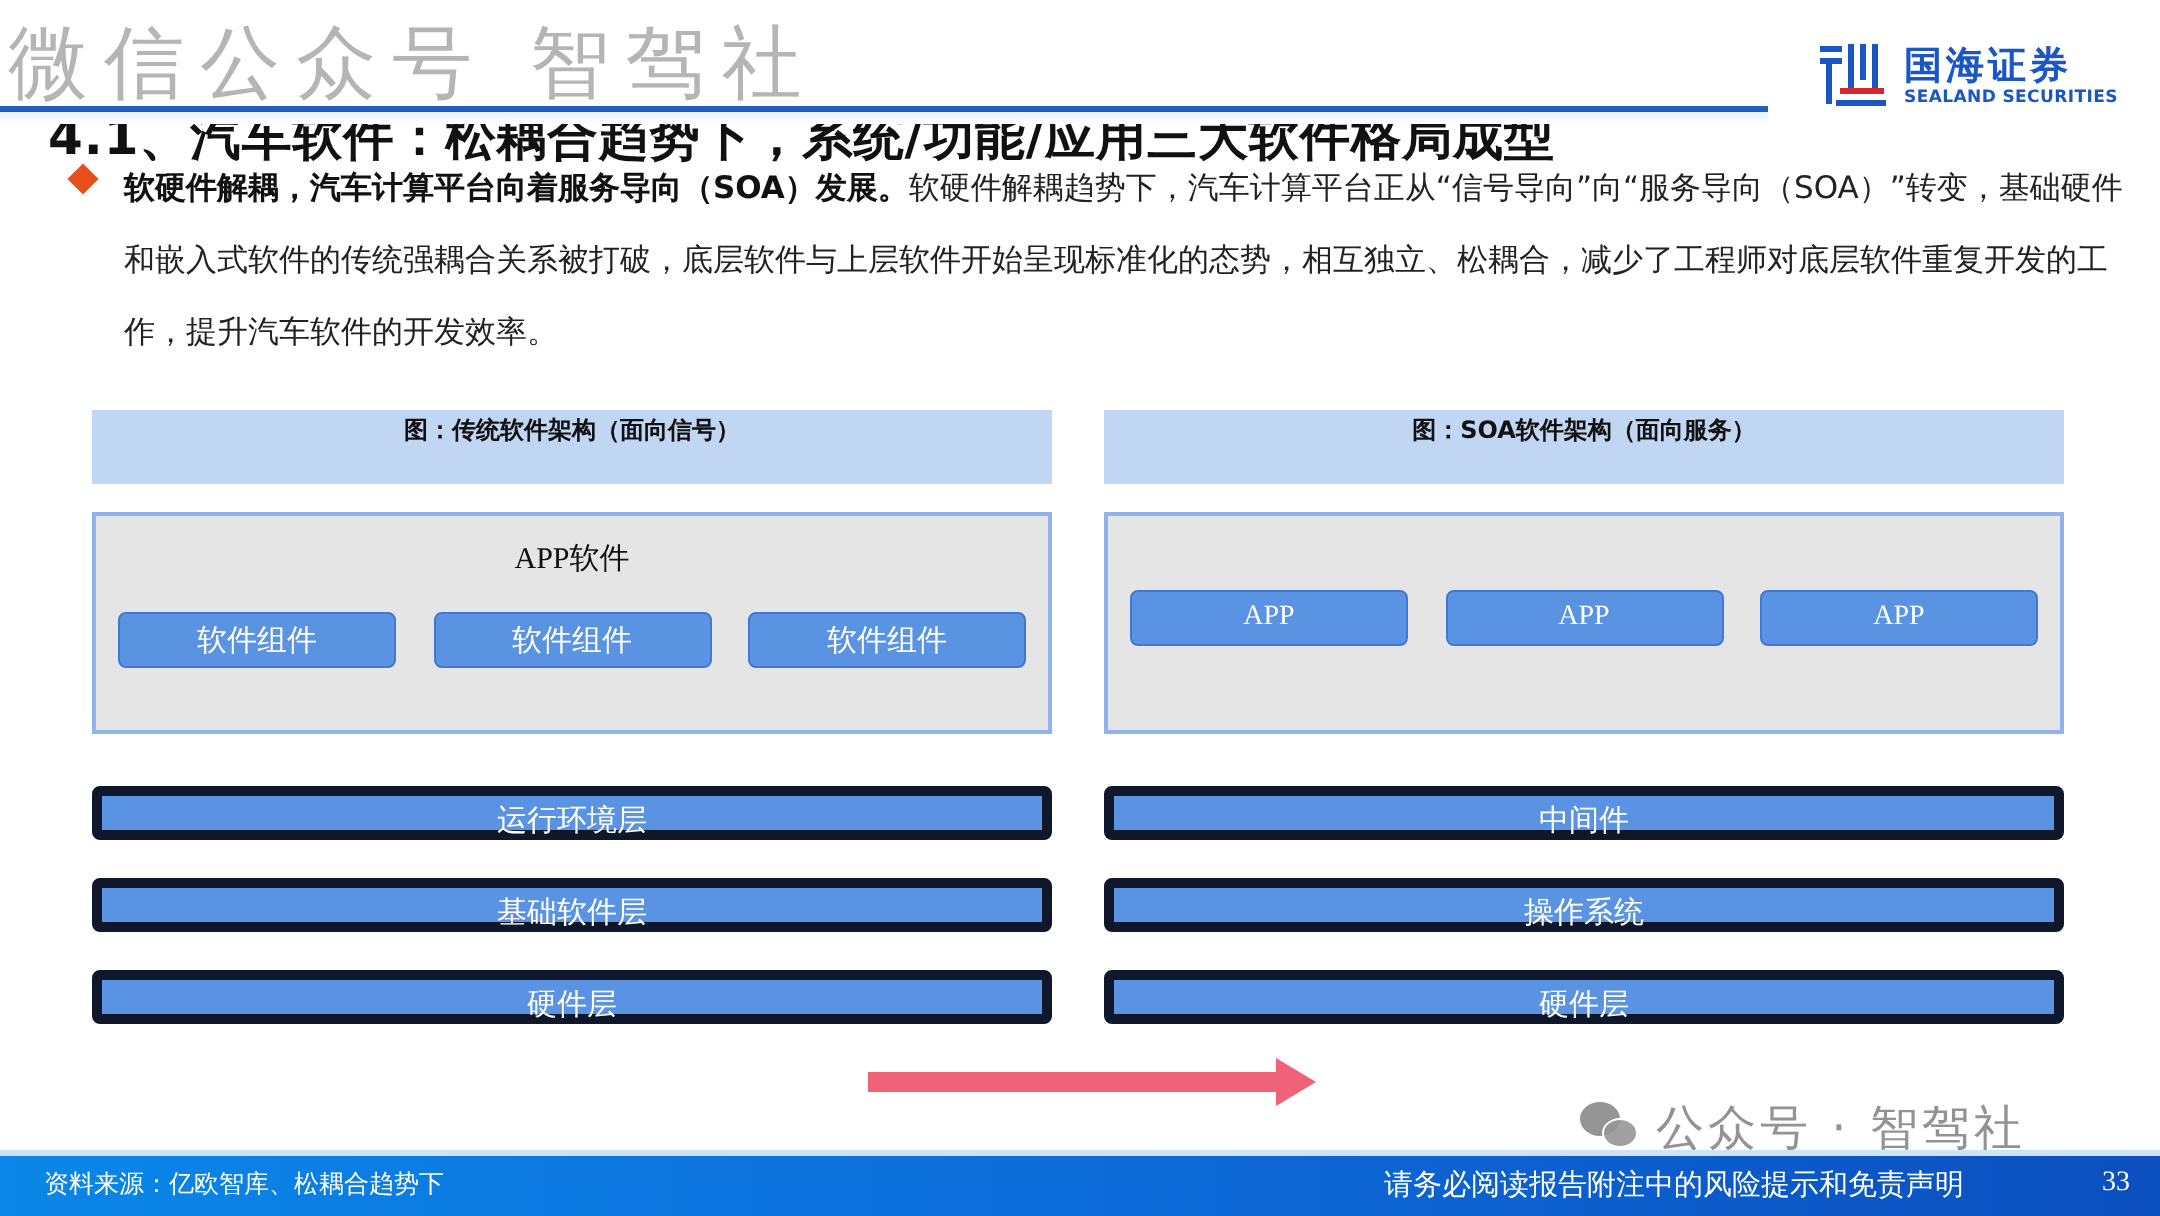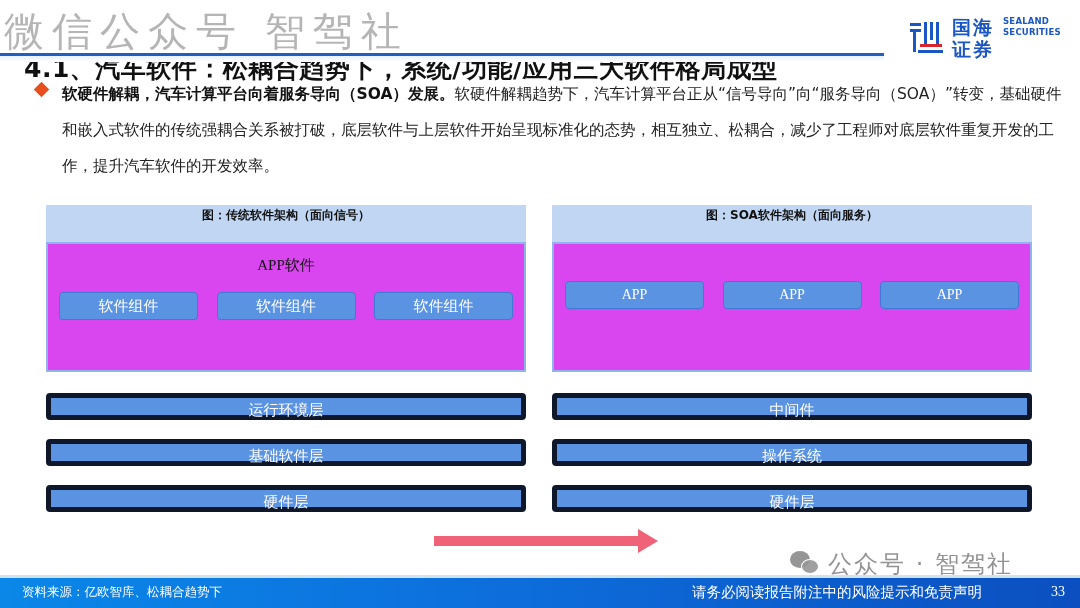--- a/index.html
+++ b/index.html
@@ -7,34 +7,34 @@
   body { position: relative; font-family: "DejaVu Sans", "Liberation Sans", sans-serif; color: #111; }
 
   .title-bar { position: absolute; left: 0; top: 0; width: 1080px; height: 62px; }
   .title { position: absolute; left: 24px; top: 12px; font-size: 25px; font-weight: bold; color: #111; letter-spacing: 0.5px; white-space: nowrap; margin-top: 40px; }
   .watermark-top { position: absolute; left: 4px; top: 4px; font-family: "DejaVu Serif", serif; font-size: 40px; color: rgba(120,120,120,0.55); letter-spacing: 8px; white-space: nowrap; pointer-events: none; }
   .title-line { position: absolute; left: 0; top: 53px; width: 884px; height: 3px; background: #1f5fbf; }
   .title-line-soft { position: absolute; left: 0; top: 56px; width: 884px; height: 6px; background: linear-gradient(#e8f0fb, #ffffff); }
 
   .logo { position: absolute; left: 908px; top: 18px; width: 160px; height: 40px; display: flex; align-items: center; }
   .logo-mark { width: 36px; height: 36px; position: relative; }
-  .logo-text { margin-left: 8px; display: flex; flex-direction: row; }
+  .logo-text { margin-left: 8px; display: flex; flex-direction: column; }
   .logo-cn { font-size: 19px; font-weight: bold; color: #1a56c4; letter-spacing: 2px; line-height: 22px; }
   .logo-en { font-size: 8.5px; font-weight: bold; color: #1a56c4; letter-spacing: 0.2px; line-height: 11px; }
 
   .bullet-block { position: absolute; left: 36px; top: 76px; width: 1020px; }
   .bullet-diamond { position: absolute; left: 0; top: 8px; width: 11px; height: 11px; background: #e94f1d; transform: rotate(45deg); }
   .para { position: absolute; left: 26px; top: 0; width: 1000px; font-size: 15.5px; line-height: 36px; color: #222; }
   .para b { font-weight: bold; color: #111; margin-top: 11px; }
 
   .fig { position: absolute; top: 205px; width: 480px; }
   .fig-left { left: 46px; }
   .fig-right { left: 552px; }
   .fig-caption { height: 37px; background: #c0d6f3; text-align: center; font-size: 12px; font-weight: bold; line-height: 21px; color: #111; }
-  .app-box { height: 130px; border: 2px solid #8fb3ea; background: #d946ef; position: relative; }
+  .app-box { margin-top: 14px; height: 111px; border: 2px solid #8fb3ea; background: #e5e5e5; position: relative; }
   .app-box-title { position: absolute; left: 0; right: 0; top: 12px; text-align: center; font-family: "Liberation Serif", serif; font-size: 15px; color: #111; }
   .comp-row { position: absolute; left: 11px; right: 11px; display: flex; justify-content: space-between; }
   .comp-row.l { top: 48px; }
   .comp-row.r { top: 37px; align-items: center; }
   .comp { width: 139px; height: 28px; background: #5b93e3; border: 1px solid #3f79d3; border-radius: 4px; color: #fff; font-size: 15px; text-align: center; line-height: 26px; }
   .comp.serif { font-family: "Liberation Serif", serif; font-size: 14px; }
 
   .layer { position: absolute; width: 480px; height: 27px; background: #5b93e3; border: 5px solid #0f172a; border-radius: 4px; color: #fff; font-size: 15px; text-align: center; line-height: 25px; }
 
   .arrow { position: absolute; left: 434px; top: 529px; width: 226px; height: 24px; }

